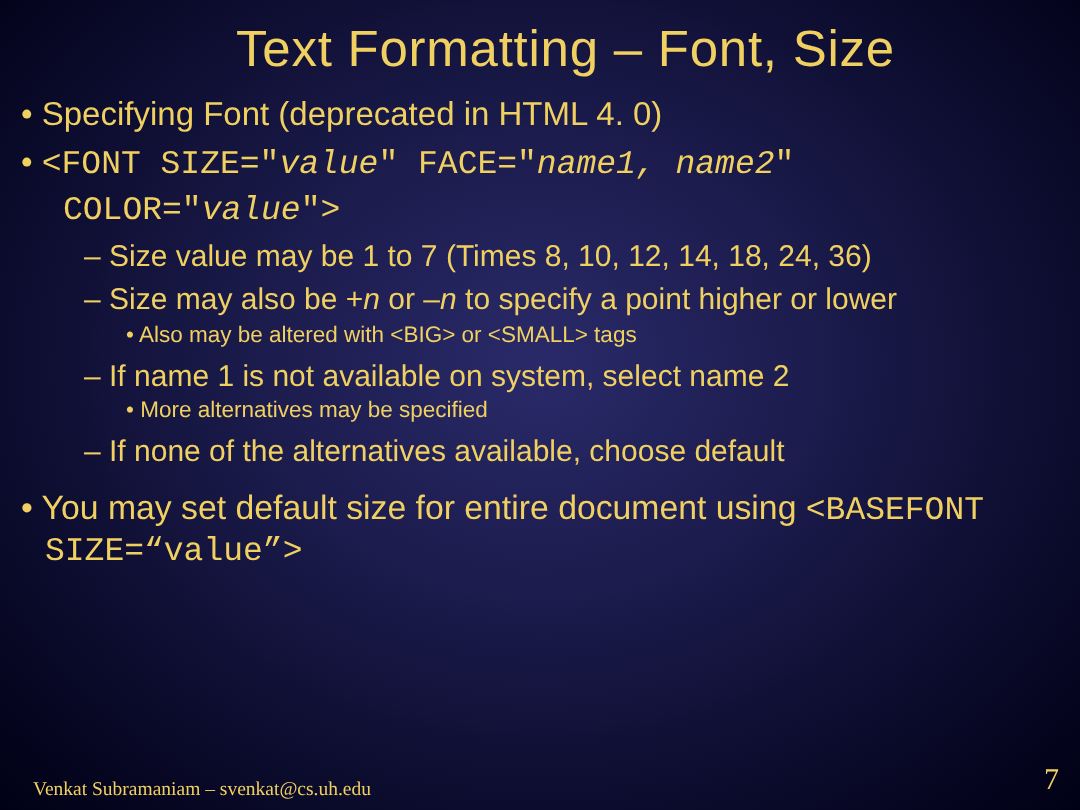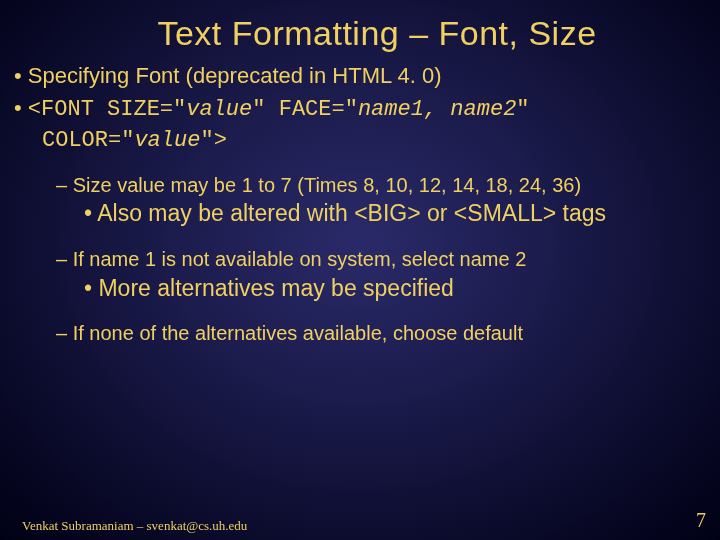--- a/index.html
+++ b/index.html
@@ -38,26 +38,26 @@
     font-size: 22px;
     padding-left: 28px;
     line-height: 1.15;
   }
   .code .ital { font-style: italic; text-align: center; }
   .b2 {
     font-size: 20px;
     padding-left: 60px;
     text-indent: -18px;
     line-height: 1.18;
-    margin-top: 20px;
+    margin-top: 6px;
   }
   .b2::before { content: "– "; }
   .b2 .ital { font-style: italic; }
   .b3 {
-    font-size: 23px;
+    font-size: 15px;
     padding-left: 84px;
     text-indent: -14px;
     line-height: 1.25;
     margin-top: 2px;
   }
   .b3::before { content: "• "; }
   .spacer { height: 14px; }
   .b1b {
     font-size: 22.5px;
     padding-left: 16px;
@@ -94,28 +94,34 @@
     <span class="code" style="padding-left:0;">
       <span>&lt;FONT SIZE="</span><span class="ital">value</span><span>" FACE="</span><span class="ital">name1, name2</span><span>"</span>
     </span>
   </div>
   <div class="code">
     <span>COLOR="</span><span class="ital">value</span><span>"&gt;</span>
   </div>
 
   <div class="b2">Size value may be 1 to 7 (Times 8, 10, 12, 14, 18, 24, 36)</div>
 
+  <div class="b2">
+    <span>Size may also be +</span><span class="ital">n</span><span> or –</span><span class="ital">n</span><span> to specify a point higher or lower</span>
+  </div>
 
   <div class="b3">Also may be altered with &lt;BIG&gt; or &lt;SMALL&gt; tags</div>
 
   <div class="b2">If name 1 is not available on system, select name 2</div>
 
   <div class="b3">More alternatives may be specified</div>
 
   <div class="b2">If none of the alternatives available, choose default</div>
 
   <div class="spacer"></div>
 
+  <div class="b1b">
+    <span>You may set default size for entire document using </span><span class="mono">&lt;BASEFONT SIZE=“value”&gt;</span>
+  </div>
 
 </div>
 
 <div class="footer-left">Venkat Subramaniam – svenkat@cs.uh.edu</div>
 <div class="footer-right">7</div>
 
 </body></html>

